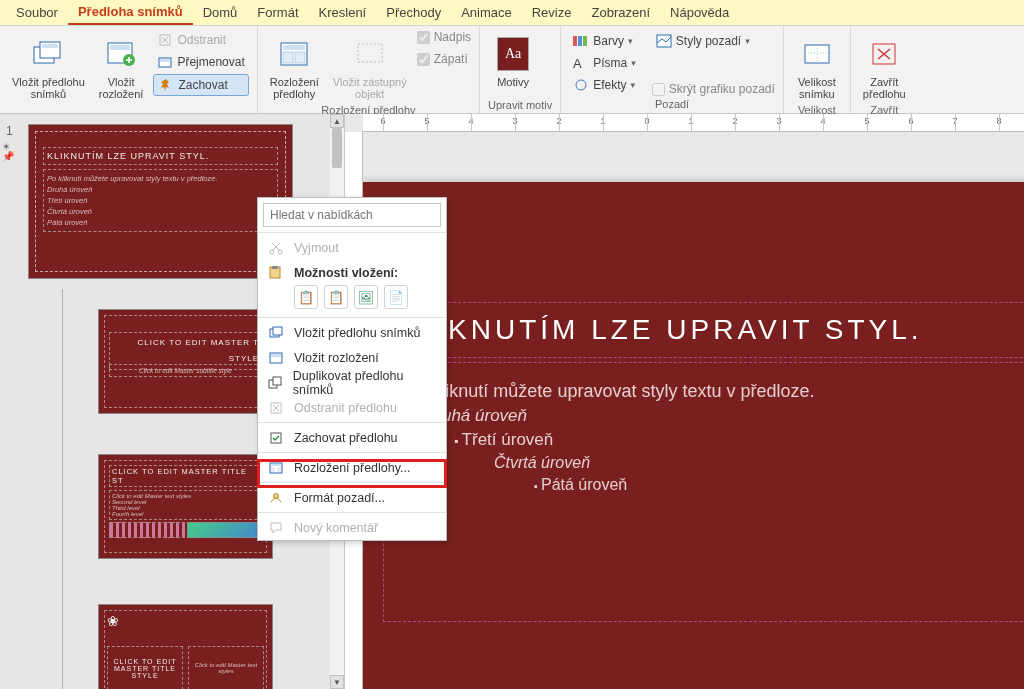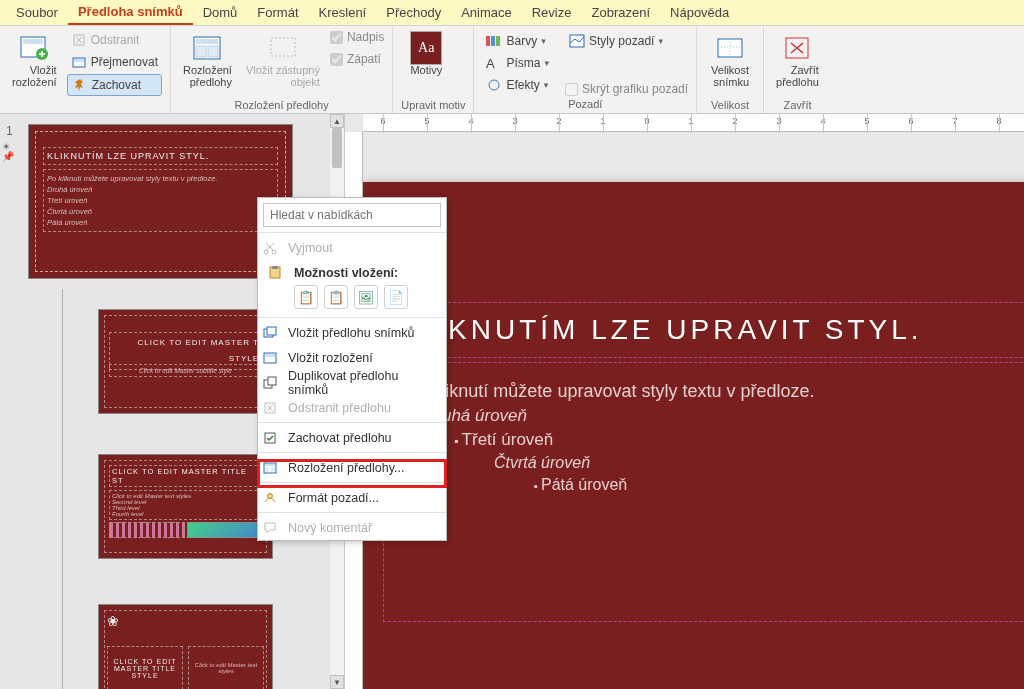--- a/index.html
+++ b/index.html
@@ -10,21 +10,21 @@
 .menubar .menu-item { padding: 4px 10px; cursor: pointer; }
 .menubar .menu-item.active { color: #c43e1c; border-bottom: 2px solid #c43e1c; font-weight: 600; }
 
 
 .ribbon { background: #f3f2f1; height: 88px; display: flex; border-bottom: 1px solid #c7c7c7; font-size: 12px; color: #444; }
 .ribbon-group { border-right: 1px solid #d9d9d9; padding: 4px 8px 2px; display: flex; flex-direction: column; justify-content: space-between; }
 .ribbon-group .row { display: flex; gap: 6px; align-items: flex-start; }
 .ribbon-group .label { text-align: center; font-size: 11px; color: #666; margin-top: 2px; }
 .big-btn { display: flex; flex-direction: column; align-items: center; cursor: pointer; padding: 2px 4px; border-radius: 3px; min-width: 50px; }
 .big-btn .ico { width: 32px; height: 28px; display: flex; align-items: center; justify-content: center; }
-.big-btn span { font-size: 11px; line-height: 12px; text-align: right; margin-top: 2px; white-space: nowrap; }
+.big-btn span { font-size: 11px; line-height: 12px; text-align: center; margin-top: 8px; white-space: nowrap; }
 .small-btn { display: flex; align-items: center; gap: 4px; cursor: pointer; padding: 2px 4px; border-radius: 3px; font-size: 12px; white-space: nowrap; }
 .small-btn .ico { width: 16px; height: 16px; display: flex; align-items: center; justify-content: center; }
 .small-btn.pressed { background: #d4e6f6; border: 1px solid #7aa7d1; }
 .small-btn.disabled, .big-btn.disabled { color: #a9a9a9; }
 .col { display: flex; flex-direction: column; gap: 2px; }
 .checkbox-line { display: flex; align-items: center; gap: 4px; font-size: 12px; color: #888; }
 .checkbox-line input { width: 13px; height: 13px; }
 
 
 .theme-swatch { width: 40px; height: 34px; background: #7a1f1f; border: 1px solid #aaa; display:flex; align-items:center; justify-content:center; color:#fff; font-size:14px; font-family:serif; }
@@ -69,21 +69,21 @@
 .slide .body-ph .l3 { padding-left:60px; font-size:17px; }
 .slide .body-ph .l3::before { content:"▪ "; font-size:12px;}
 .slide .body-ph .l4 { font-style:italic; padding-left:100px; font-size:16px; }
 .slide .body-ph .l5 { padding-left:140px; font-size:16px; }
 .slide .body-ph .l5::before { content:"▪ "; font-size:11px; }
 
 
 .ctx { position:absolute; left:257px; top:197px; width:190px; background:#fff; border:1px solid #bdbdbd; box-shadow:2px 2px 6px rgba(0,0,0,0.2); font-size:12.5px; color:#333; z-index:50; }
 .ctx .search-box { margin:5px; }
 .ctx .search-box input { width:100%; height:24px; border:1px solid #c7c7c7; padding:0 6px; font-size:12px; color:#888; outline:none; }
-.ctx-item { display:flex; align-items:center; gap:10px; height:25px; padding:0 4px; cursor:pointer; }
+.ctx-item { display:flex; align-items:center; gap:10px; height:25px; padding:0 10px; cursor:pointer; }
 .ctx-item.disabled { color:#b1b1b1; cursor:default; }
 .ctx-item .ico { width:16px; height:16px; display:flex; align-items:center; justify-content:center; color:#555; }
 .ctx-item.disabled .ico { color:#c0c0c0; }
 .ctx-sep { height:1px; background:#e1e1e1; margin:2px 0; }
 .ctx-label { padding:5px 10px 2px; font-weight:600; display:flex; align-items:center; gap:10px;}
 .ctx-label .ico { width:16px; height:16px; }
 .paste-row { display:flex; gap:6px; padding:2px 10px 6px 36px; }
 .paste-row .p-ico { width:24px; height:24px; border:1px solid #d0d0d0; border-radius:3px; display:flex; align-items:center; justify-content:center; font-size:13px; cursor:pointer;}
 .ctx-highlight { position:absolute; left:257px; top:459px; width:190px; height:29px; border:3px solid #e02020; z-index:60; pointer-events:none; }
 
@@ -103,20 +103,31 @@
   <div class="menu-item">Animace</div>
   <div class="menu-item">Revize</div>
   <div class="menu-item">Zobrazení</div>
   <div class="menu-item">Nápověda</div>
 </div>
 
 <div class="ribbon">
 
   <div class="ribbon-group">
     <div class="row">
+      <div class="big-btn">
+        <span class="ico">
+          <svg width="30" height="26">
+              <rect x="1" y="6" width="20" height="16" fill="#fff" stroke="#2a6ab1"></rect>
+              <rect x="7" y="1" width="20" height="16" fill="#fff" stroke="#2a6ab1"></rect>
+              <rect x="9" y="3" width="16" height="4" fill="#cde0f3"></rect>
+            </svg>
+        </span>
+        <span style="white-space:pre-line">Vložit předlohu
+snímků</span>
+      </div>
       <div class="big-btn">
         <span class="ico">
           <svg width="28" height="24">
               <rect x="1" y="1" width="24" height="20" fill="#fff" stroke="#2a6ab1"></rect>
               <rect x="3" y="3" width="20" height="5" fill="#cde0f3"></rect>
               <circle cx="22" cy="18" r="6" fill="#4caf50"></circle>
               <path d="M22 15v6M19 18h6" stroke="#fff" stroke-width="1.6"></path>
             </svg>
         </span>
         <span style="white-space:pre-line">Vložit

